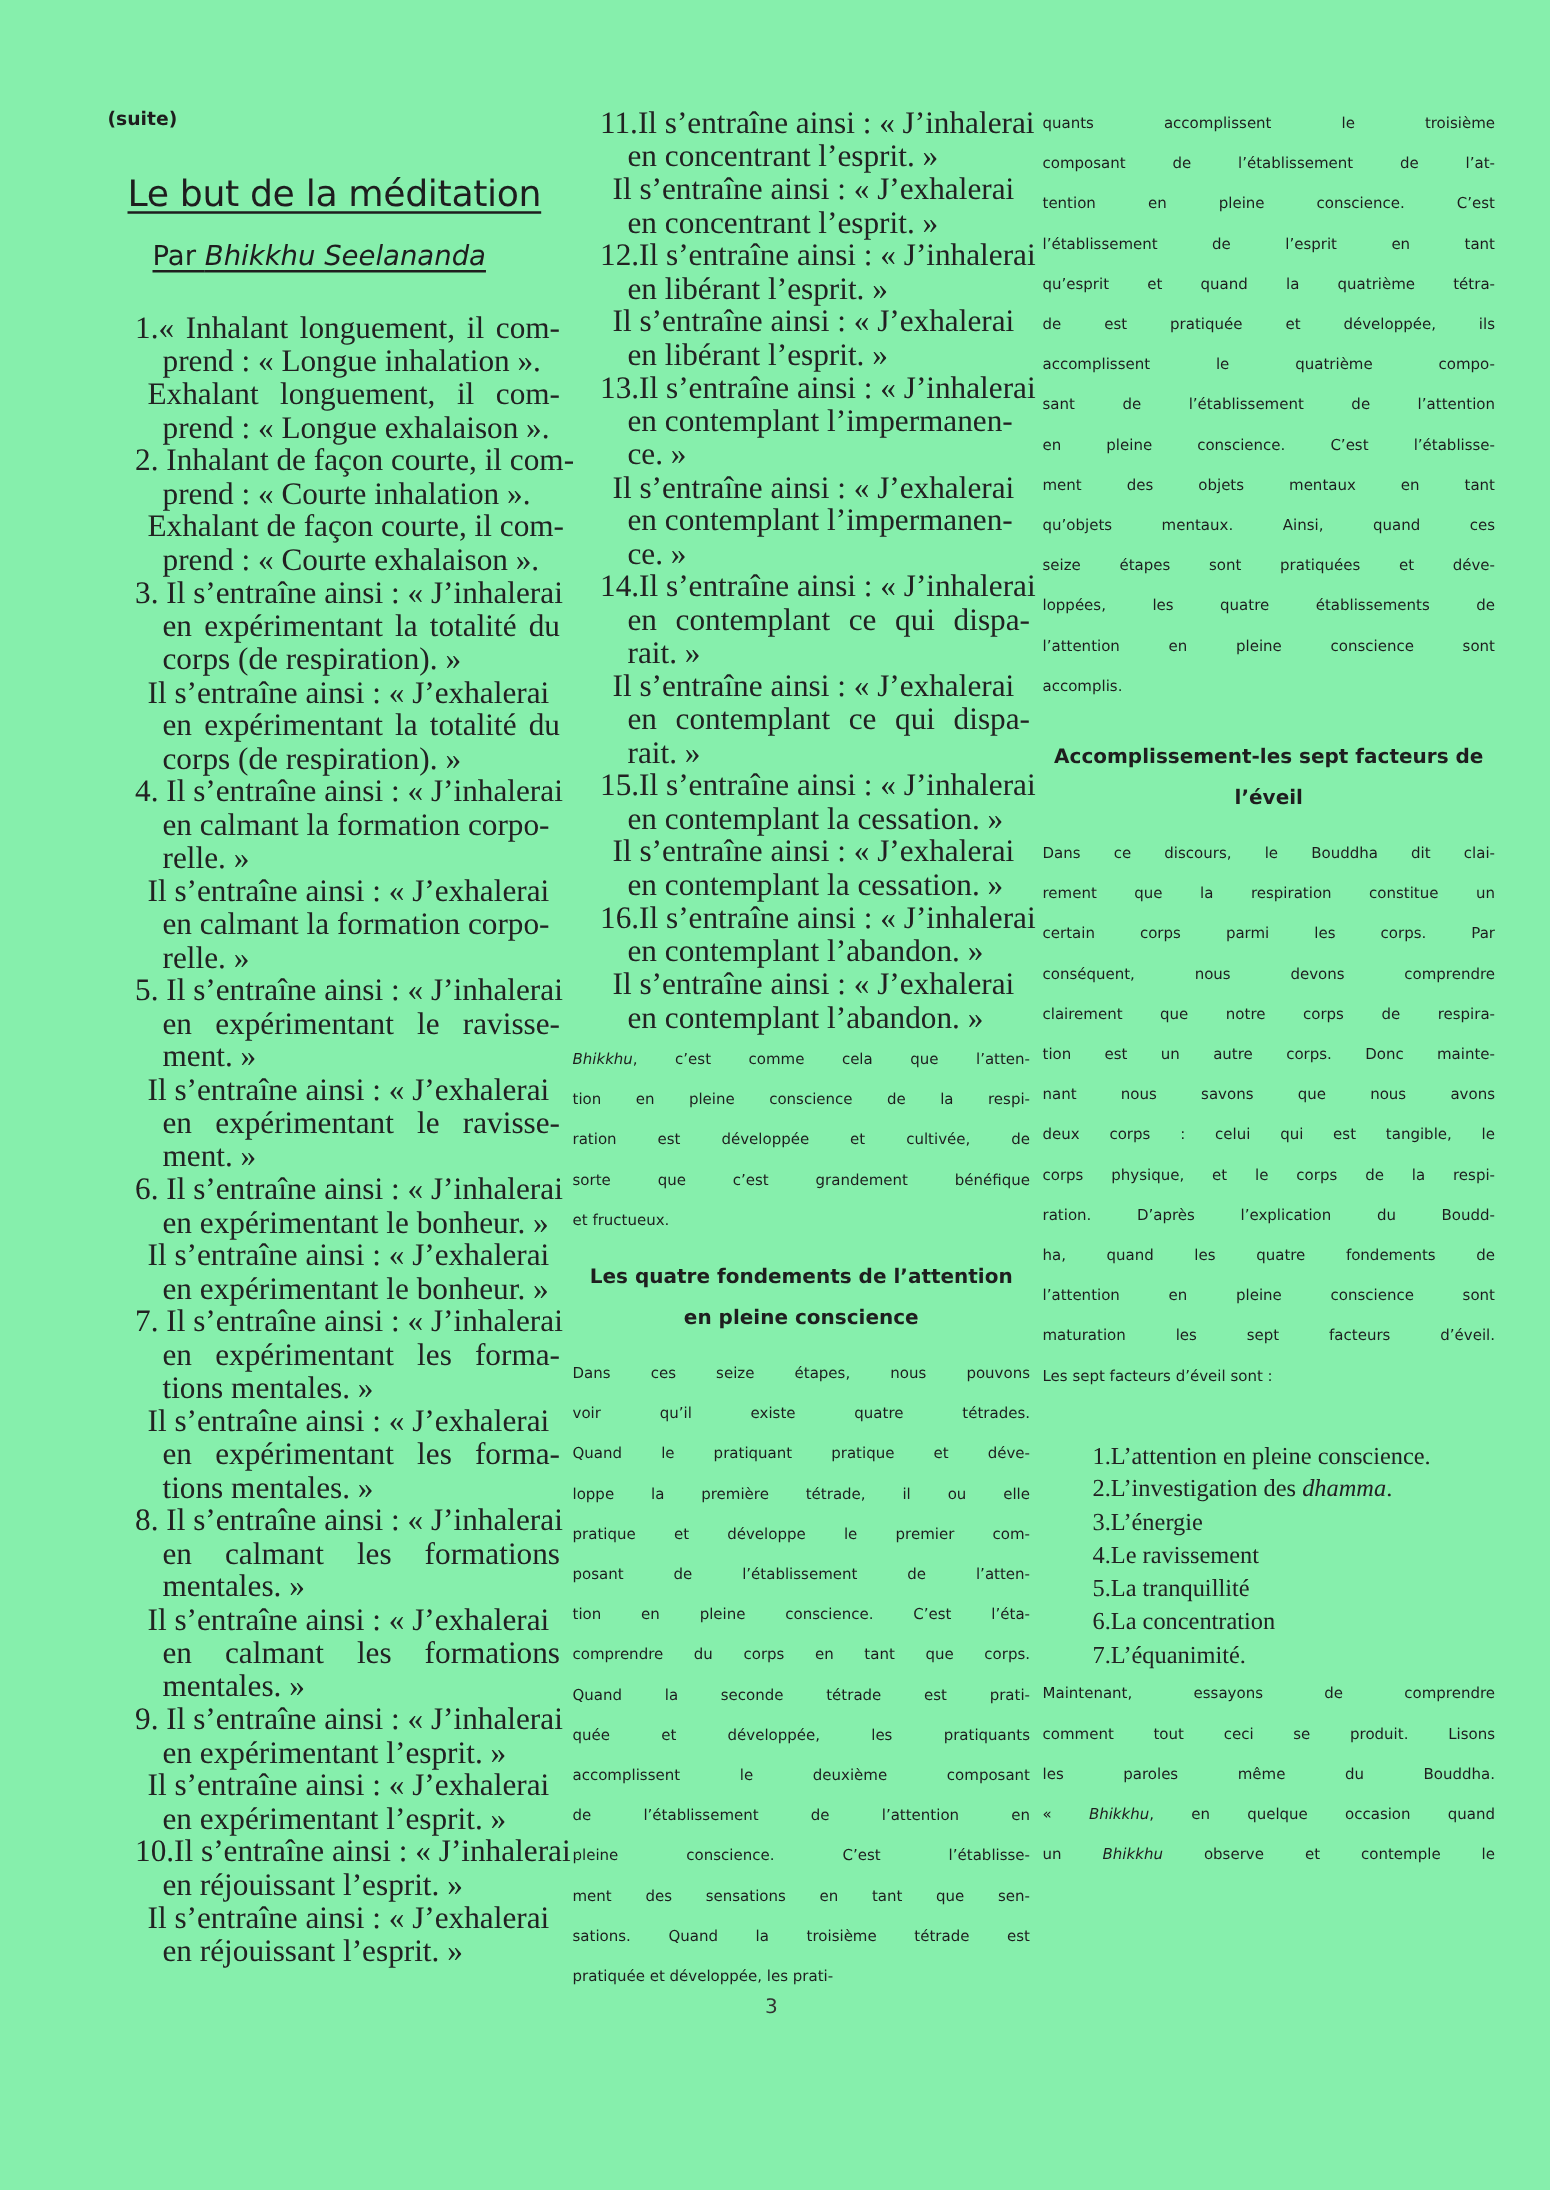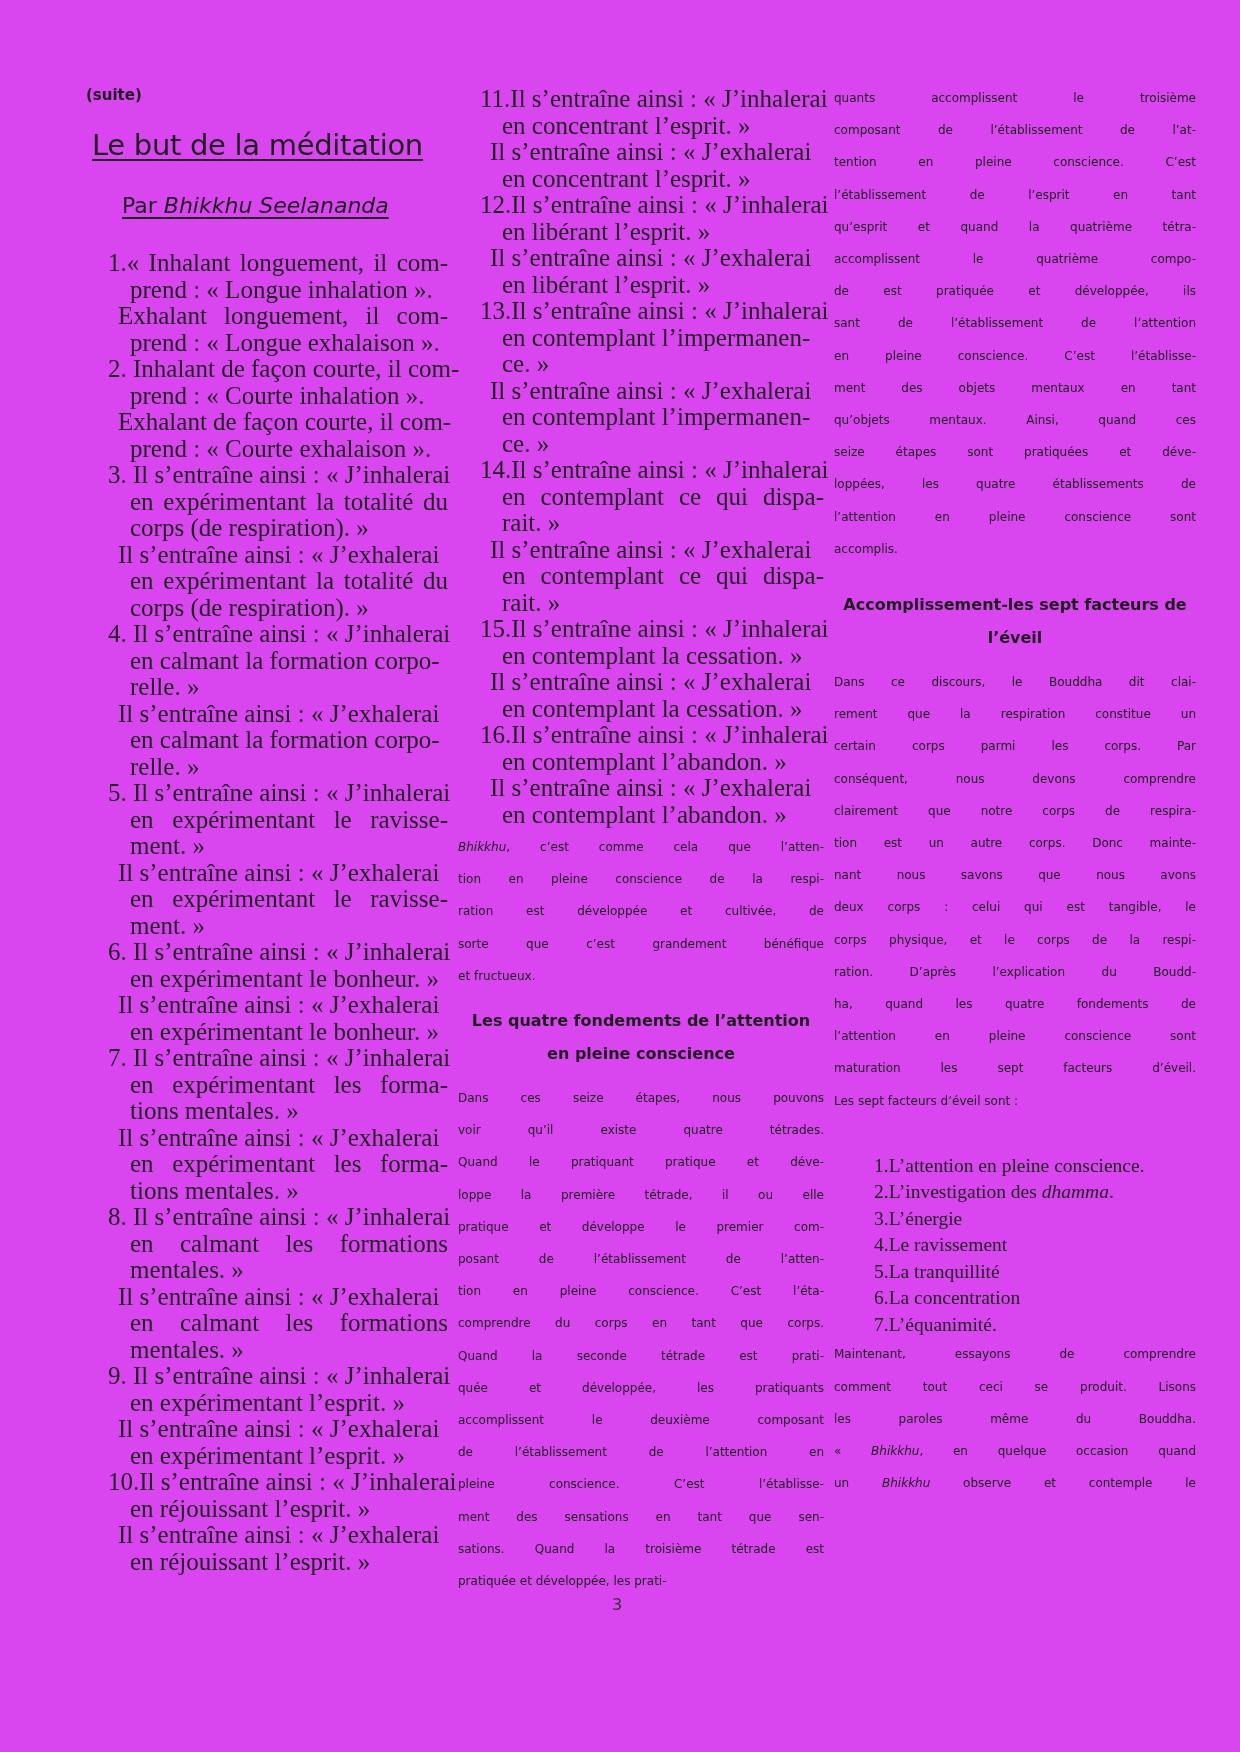--- a/index.html
+++ b/index.html
@@ -1,17 +1,17 @@
 <!DOCTYPE html>
 <html><head>
 <meta charset="utf-8">
 <style>
   html, body { margin: 0; padding: 0; background: #ffffff; }
   body { width: 1240px; height: 1752px; position: relative; overflow: hidden; color: #1e1e1e; }
-  .page { position: absolute; left: 0; top: 0; width: 1240px; height: 1752px; background: #d946ef; }
+  .page { position: absolute; left: 0; top: 0; width: 1240px; height: 1752px; background: #86efac; }
 
   .col { position: absolute; top: 0; }
   .col1 { left: 86px; width: 362px; }
   .col2 { left: 458px; width: 366px; }
   .col3 { left: 834px; width: 362px; }
 
   .suite { position: absolute; left: 86px; top: 86px; font-family: "DejaVu Sans", sans-serif; font-weight: bold; font-size: 15px; }
   .title { position: absolute; left: 92px; top: 128px; font-family: "DejaVu Sans", sans-serif; font-weight: normal; font-size: 29px; text-decoration: underline; text-decoration-thickness: 2px; text-underline-offset: 4px; white-space: nowrap; letter-spacing: -0.3px; }
   .byline { position: absolute; left: 122px; top: 193px; font-family: "DejaVu Sans", sans-serif; font-size: 22px; text-decoration: underline; text-decoration-thickness: 2px; text-underline-offset: 4px; white-space: nowrap; }
   .byline em { font-style: italic; }
@@ -34,21 +34,21 @@
   .factors em { font-style: italic; }
 
   .pagenum { position: absolute; left: 612px; top: 1595px; font-family: "DejaVu Sans", sans-serif; font-size: 16px; color: #333; }
 </style>
 </head>
 <body>
 
 <div class="page">
 
   <div class="suite">(suite)</div>
-  <h1 class="title" style="margin:0">Le but de la  méditation</h1>
+  <h1 class="title" style="margin:10px">Le but de la  méditation</h1>
   <div class="byline">
     <span>Par </span><em>Bhikkhu Seelananda</em>
   </div>
 
   <div class="col col1 serif" style="top:250px" id="col1">
       <span class="line i0 jl">1.« Inhalant  longuement,  il  com-</span>
       <span class="line i1">prend : « Longue inhalation ».</span>
       <span class="line i2 jl">Exhalant  longuement,  il  com-</span>
       <span class="line i1">prend : « Longue exhalaison ».</span>
       <span class="line i0">2. Inhalant de façon courte, il com-</span>
@@ -161,22 +161,22 @@
       </div>
   </div>
 
   <div class="col col3" style="top:82px">
     <div class="sans" id="col3cont">
         <span class="line">quants accomplissent le troisième</span>
         <span class="line">composant de l’établissement de l’at-</span>
         <span class="line">tention en pleine conscience. C’est</span>
         <span class="line">l’établissement de l’esprit en tant</span>
         <span class="line">qu’esprit et quand la quatrième tétra-</span>
+        <span class="line">de est pratiquée et développée, ils</span>
         <span class="line">accomplissent le quatrième compo-</span>
-        <span class="line">de est pratiquée et développée, ils</span>
         <span class="line">sant de l’établissement de l’attention</span>
         <span class="line">en pleine conscience. C’est l’établisse-</span>
         <span class="line">ment des objets mentaux en tant</span>
         <span class="line">qu’objets mentaux. Ainsi, quand ces</span>
         <span class="line">seize étapes sont pratiquées et déve-</span>
         <span class="line">loppées, les quatre établissements de</span>
         <span class="line">l’attention en pleine conscience sont</span>
         <span class="line last">accomplis.</span>
       </div>
     <div class="heading" style="margin-top:23px">

